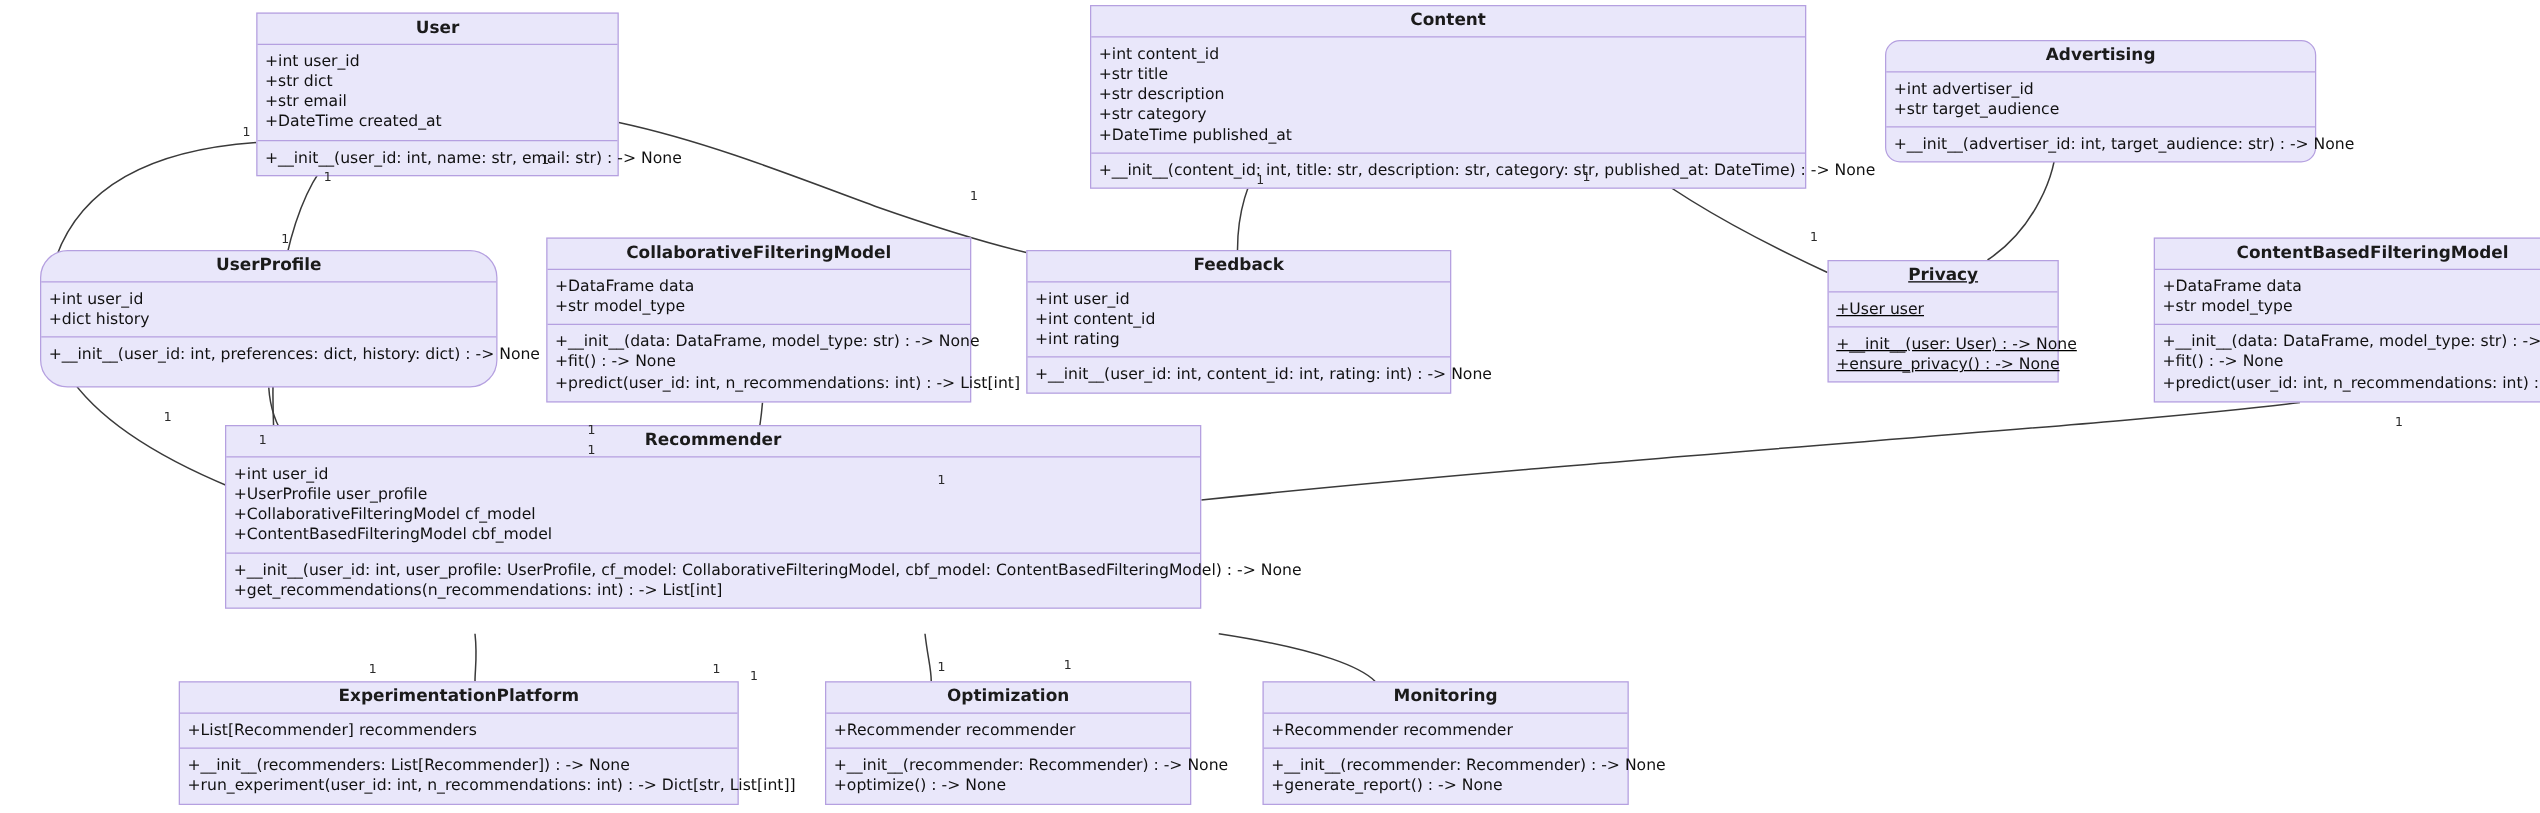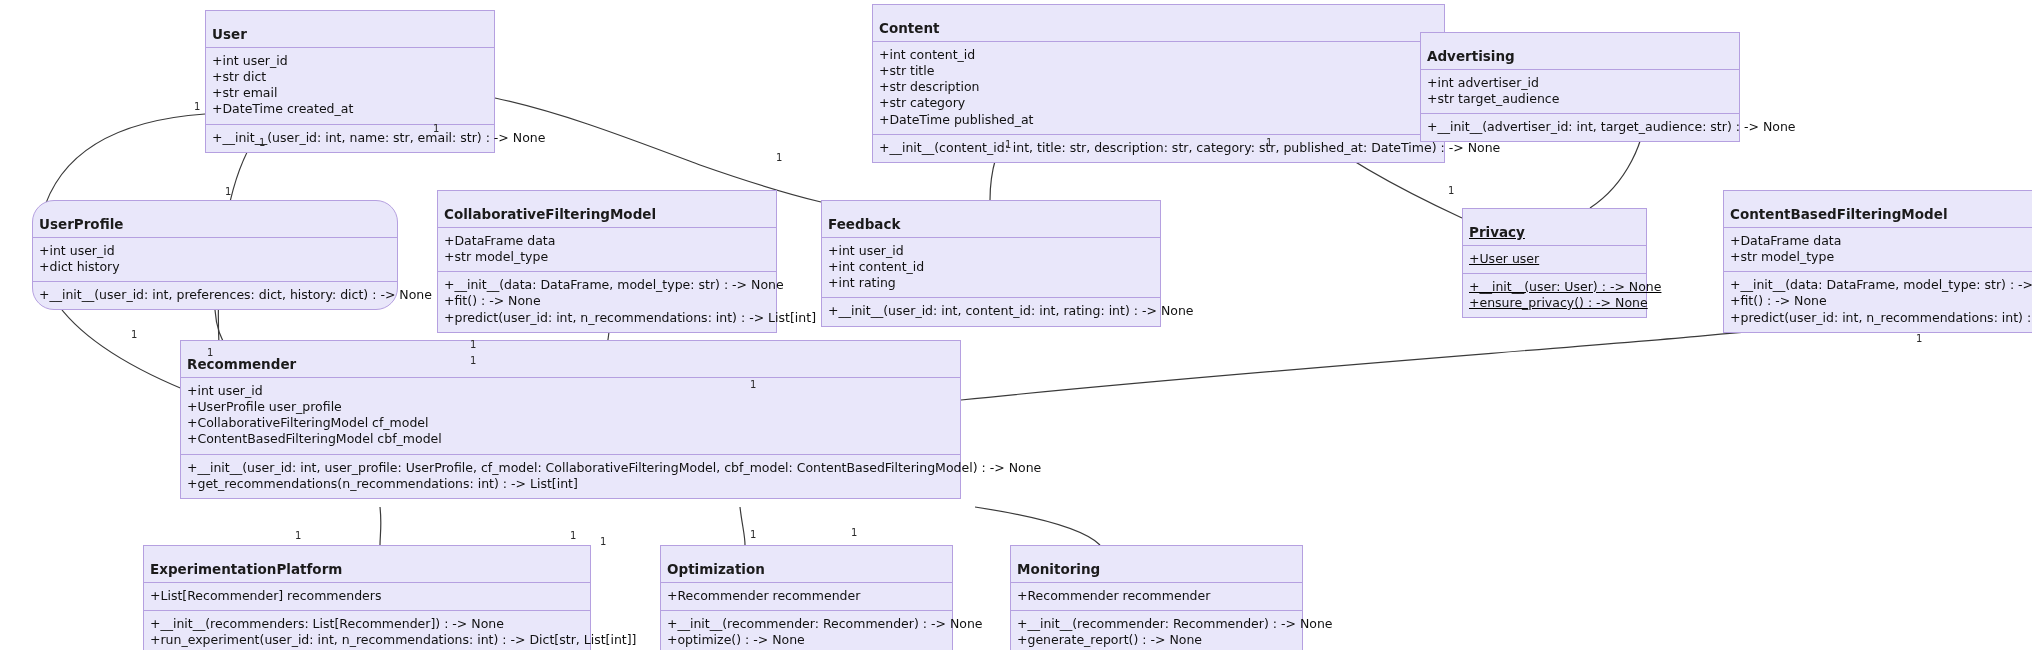--- a/index.html
+++ b/index.html
@@ -28,25 +28,25 @@
     pointer-events: none;
   }
   .uml-class {
     position: absolute;
     box-sizing: border-box;
     border: 1px solid #b5a0e0;
     background: #e9e7fa;
     z-index: 5;
   }
   .uml-title {
-    text-align: left;
+    text-align: center;
     font-weight: bold;
     font-size: 13.5px;
     color: #1b1b1b;
-    padding: 16px 6px 5px 6px;
+    padding: 4px 6px 5px 6px;
     border-bottom: 1px solid #b5a0e0;
     line-height: 1.1;
     white-space: nowrap;
   }
   .uml-attrs {
     border-bottom: 1px solid #b5a0e0;
     padding: 5px 6px 6px 6px;
   }
   .uml-methods {
     padding: 5px 6px 6px 6px;
@@ -105,21 +105,21 @@
           <div class="uml-line">+int content_id</div>
           <div class="uml-line">+str title</div>
           <div class="uml-line">+str description</div>
           <div class="uml-line">+str category</div>
           <div class="uml-line">+DateTime published_at</div>
         </div>
         <div class="uml-methods">
           <div class="uml-line">+__init__(content_id: int, title: str, description: str, category: str, published_at: DateTime) : -&gt; None</div>
         </div>
       </div>
-      <div class="uml-class" style="left: 1420px; top: 32px; width: 320px; min-height: 71px;">
+      <div class="uml-class" style="left: 1508px; top: 32px; width: 345px; min-height: 71px; border-radius: 12px;">
         <div class="uml-title">Advertising</div>
         <div class="uml-attrs">
           <div class="uml-line">+int advertiser_id</div>
           <div class="uml-line">+str target_audience</div>
         </div>
         <div class="uml-methods">
           <div class="uml-line">+__init__(advertiser_id: int, target_audience: str) : -&gt; None</div>
         </div>
       </div>
       <div class="uml-class" style="left: 32px; top: 200px; width: 366px; min-height: 110px; border-radius: 22px;">

